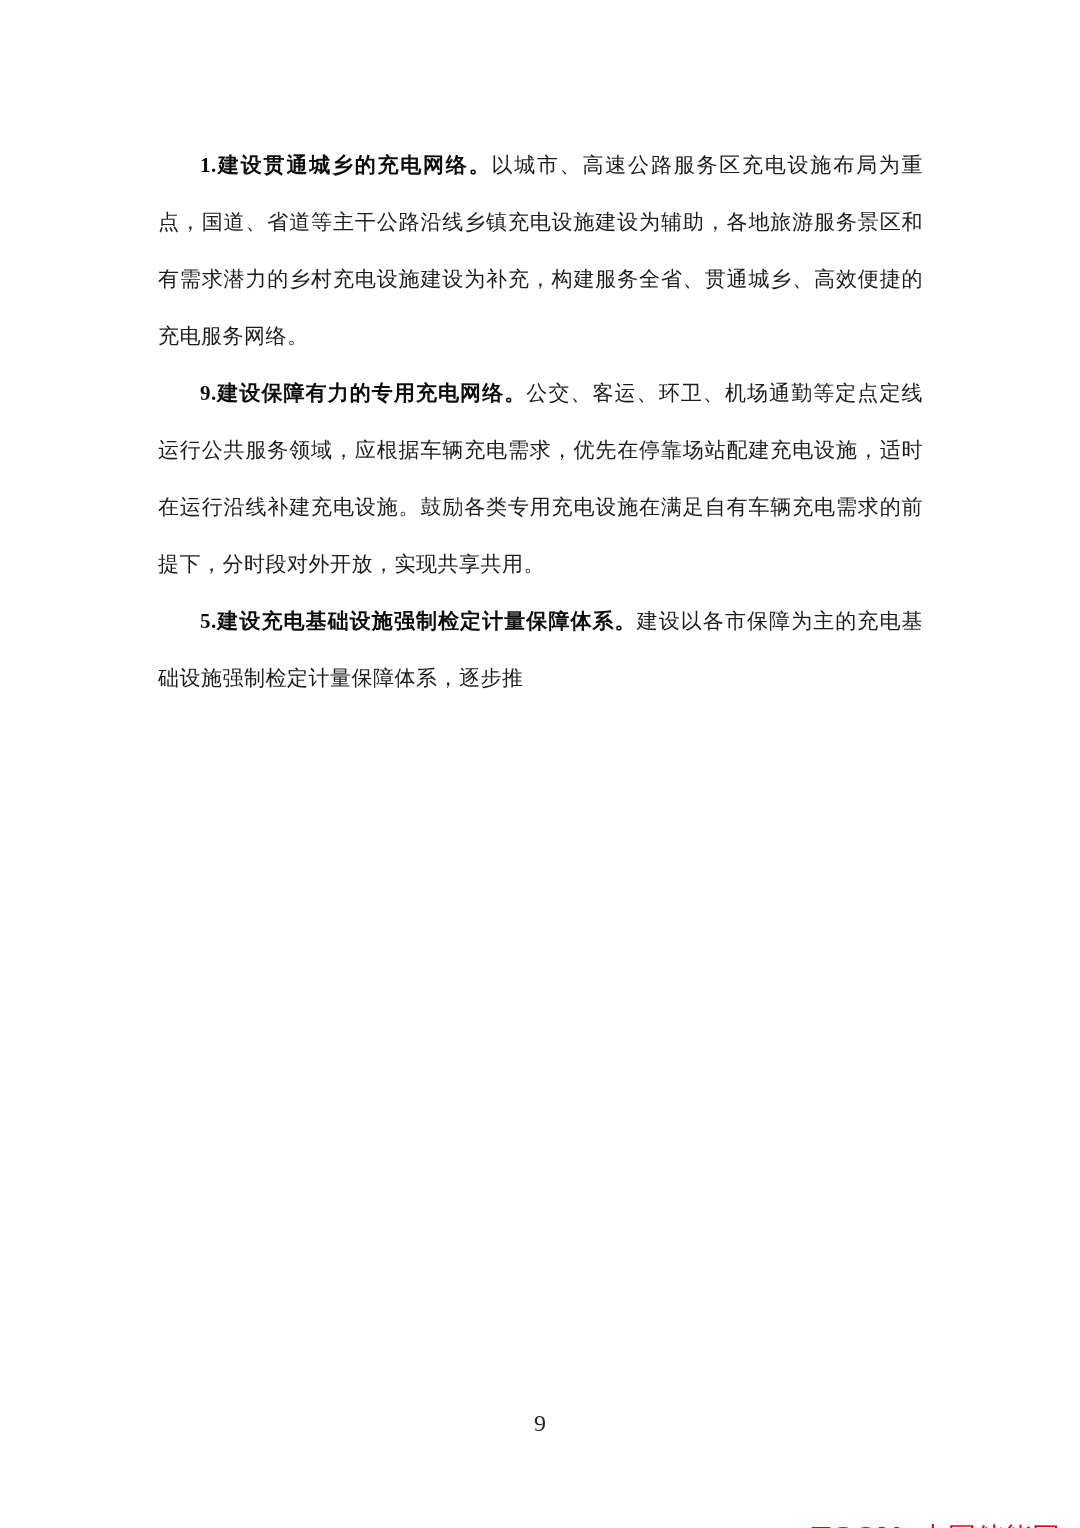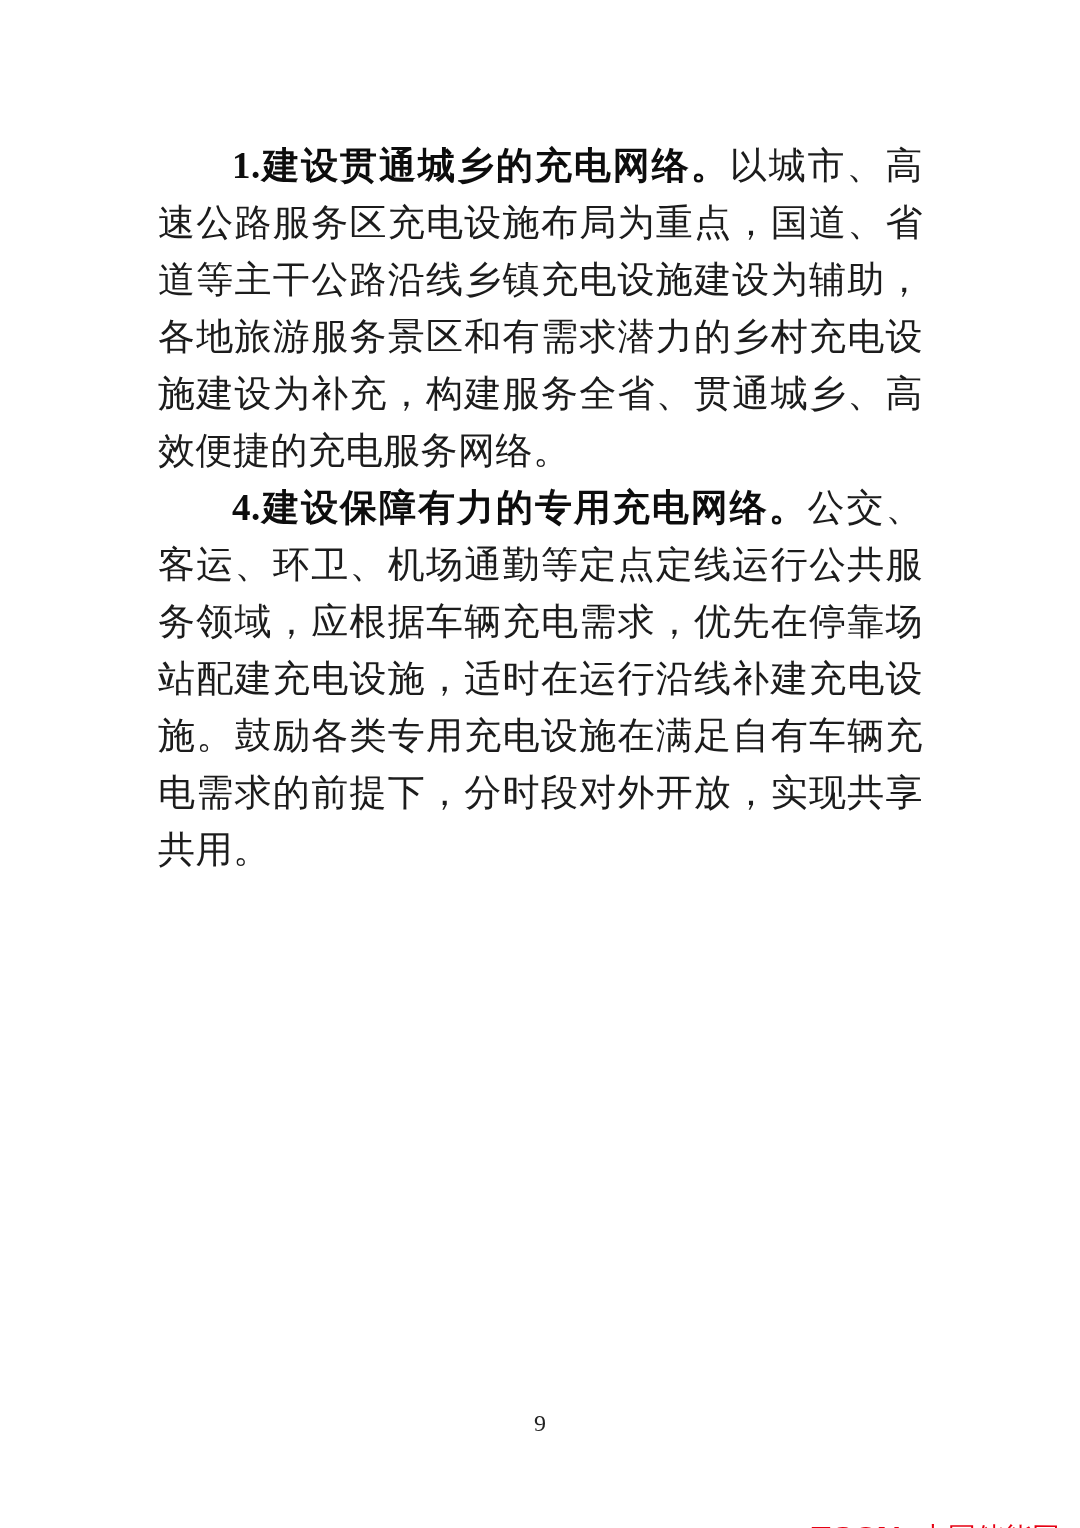--- a/index.html
+++ b/index.html
@@ -18,21 +18,21 @@
     background: #ffffff;
   }
   .content {
     position: absolute;
     left: 158px;
     top: 137px;
     width: 765px;
   }
   .content p {
     margin: 0;
-    font-size: 37px;
+    font-size: 21px;
     line-height: 57px;
     color: #1c1c1c;
     text-align: justify;
     text-justify: inter-character;
     text-indent: 2em;
     letter-spacing: 0.5px;
   }
   .content p .para-heading {
     font-weight: 700;
     color: #0d0d0d;
@@ -73,21 +73,22 @@
     margin-left: 20px;
   }
 </style>
 </head>
 <body>
 
 <div class="page">
 
   <main class="content">
     <p><span class="para-heading">1.建设贯通城乡的充电网络。</span><span>以城市、高速公路服务区充电设施布局为重点，国道、省道等主干公路沿线乡镇充电设施建设为辅助，各地旅游服务景区和有需求潜力的乡村充电设施建设为补充，构建服务全省、贯通城乡、高效便捷的充电服务网络。</span></p>
-    <p><span class="para-heading">4.建设保障有力的专用充电网络。</span><span>公交、客运、环卫、机场通勤等定点定线运行公共服务领域，应根据车辆充电需求，优先在停靠场站配建充电设施，适时在运行沿线补建充电设施。鼓励各类专用充电设施在满足自有车辆充电需求的前提下，分时段对外开放，实现共享共用。</span></p>
+    <p><span class="para-heading">9.建设保障有力的专用充电网络。</span><span>公交、客运、环卫、机场通勤等定点定线运行公共服务领域，应根据车辆充电需求，优先在停靠场站配建充电设施，适时在运行沿线补建充电设施。鼓励各类专用充电设施在满足自有车辆充电需求的前提下，分时段对外开放，实现共享共用。</span></p>
+    <p><span class="para-heading">5.建设充电基础设施强制检定计量保障体系。</span><span>建设以各市保障为主的充电基础设施强制检定计量保障体系，逐步推</span></p>
   </main>
 
   <div class="page-number">9</div>
 
   <div class="logo">
     <span class="logo-latin">ESCN</span>
     <span class="logo-cn">中国储能网</span>
   </div>
 
 </div>

